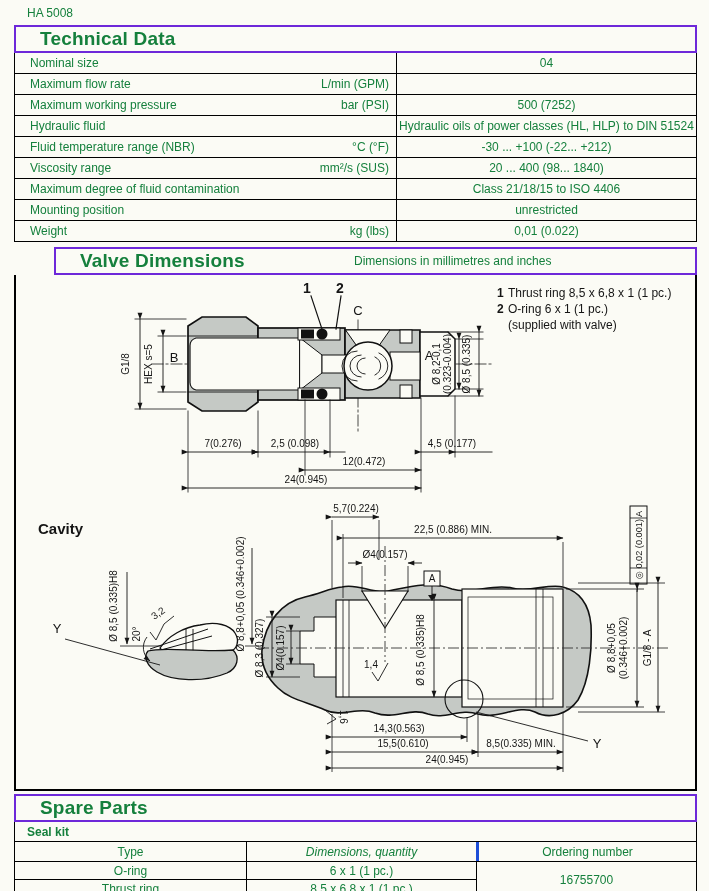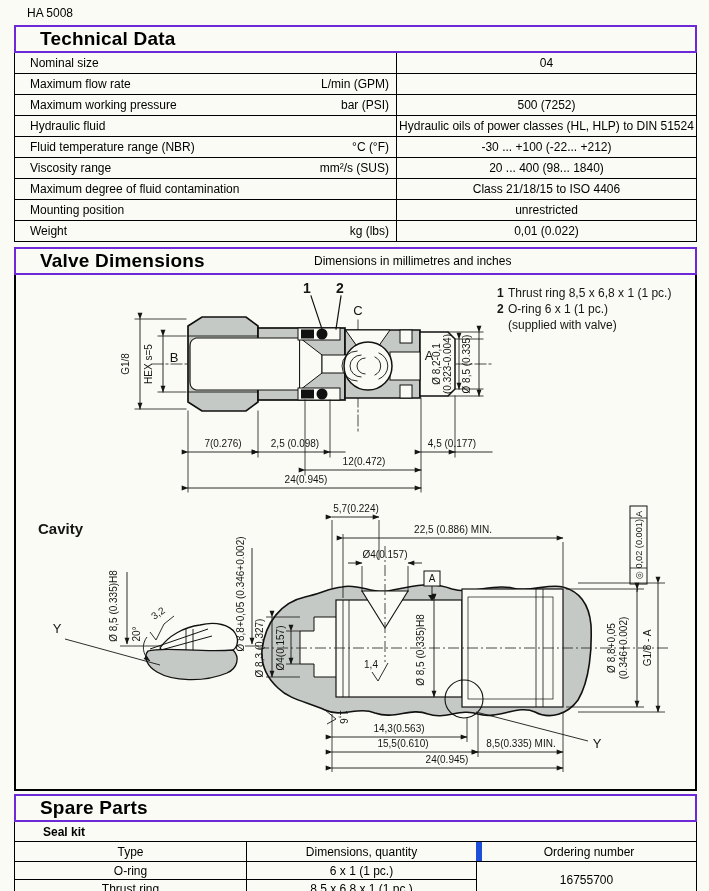--- a/index.html
+++ b/index.html
@@ -1,31 +1,31 @@
 <!DOCTYPE html>
 <html><head>
 <meta charset="utf-8">
 <style>
   html,body{margin:0;padding:0;}
   body{background:#e8e8e4;}
-  .page{position:relative;width:709px;height:891px;background:#fbfbf5;font-family:"Liberation Sans",sans-serif;color:#000000;overflow:hidden;}
+  .page{position:relative;width:709px;height:891px;background:#fbfbf5;font-family:"Liberation Sans",sans-serif;color:#15803d;overflow:hidden;}
   .doc-code{position:absolute;top:6px;left:27px;font-size:12px;}
   .content{position:absolute;left:14px;top:25px;width:683px;}
   .box-head{border:2px solid #6d28d9;height:24px;display:flex;align-items:center;position:relative;background:transparent;}
   .box-head .bigtitle{font-size:19px;font-weight:bold;padding-left:24px;letter-spacing:0.2px;}
   .box-head .subtitle{position:absolute;left:298px;font-size:12px;font-weight:normal;}
   .t-row{display:flex;border:1px solid #000;border-top:none;height:20px;font-size:12px;align-items:stretch;padding-left:8px;}
   .t-left{flex:0 0 359px;display:flex;justify-content:space-between;align-items:center;padding:0 7px;border-right:1px solid #000;}
   .t-right{flex:1;display:flex;align-items:center;justify-content:center;text-align:center;}
   .draw-box{border:2px solid #000;border-top:none;height:514px;position:relative;}
-  .sp-sealkit{border:1px solid #000;border-top:none;height:19px;display:flex;align-items:center;font-size:12px;font-weight:bold;padding-left:28px;text-align:right;}
+  .sp-sealkit{border:1px solid #000;border-top:none;height:19px;display:flex;align-items:center;font-size:12px;font-weight:bold;padding-left:12px;text-align:right;}
   .sp-header{display:flex;border:1px solid #000;border-top:none;height:19px;font-size:12px;}
   .sp-header > div{display:flex;align-items:center;justify-content:center;}
   .sp-c1{width:231px;border-right:1px solid #000;}
-  .sp-c2{width:229px;border-right:6px solid #1d4ed8;}
+  .sp-c2{width:229px;border-right:3px solid #1d4ed8;font-style:italic;}
   .sp-c3{flex:1;}
   .sp-body{display:flex;border:1px solid #000;border-top:none;}
   .sp-rows{width:461px;}
   .sp-r{display:flex;height:17px;font-size:12px;}
   .sp-r.first{border-bottom:1px solid #000;}
   .sp-r .sp-type{width:231px;border-right:1px solid #000;display:flex;align-items:center;justify-content:center;}
   .sp-r .sp-dim{flex:1;display:flex;align-items:center;justify-content:center;}
   .sp-order{flex:1;border-left:1px solid #000;display:flex;align-items:center;justify-content:center;font-size:12px;}
   svg{display:block;}
   svg text{font-family:"Liberation Sans",sans-serif;fill:#151515;}
@@ -105,21 +105,21 @@
       </div>
       <div class="t-row">
         <div class="t-left">
             <span>Weight</span>
             <span>kg (lbs)</span>
           </div>
         <div class="t-right">0,01 (0.022)</div>
       </div>
     </div>
 
-    <div class="box-head" style="margin-top:5px;">
+    <div class="box-head" style="margin-top:5px;margin-left:40px;">
       <span class="bigtitle">Valve Dimensions</span>
       <span class="subtitle">Dimensions in millimetres and inches</span>
     </div>
 
     <div class="draw-box">
       <svg width="679" height="514" viewBox="16 275 679 514">
         <defs>
           <marker id="ah" markerWidth="9" markerHeight="8" refX="7.5" refY="3" orient="auto">
             <path d="M0.5,0.3 L8,3 L0.5,5.7 Z" fill="#151515"></path>
           </marker>

